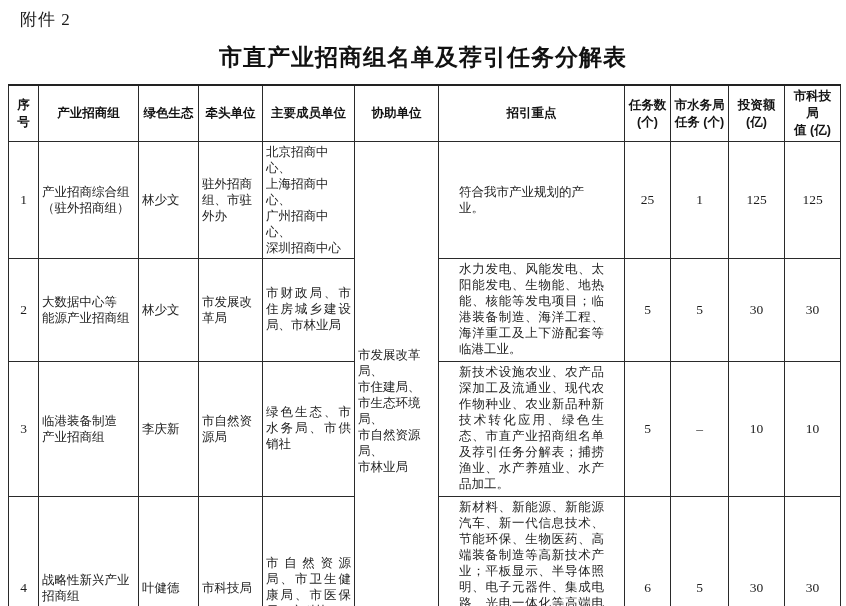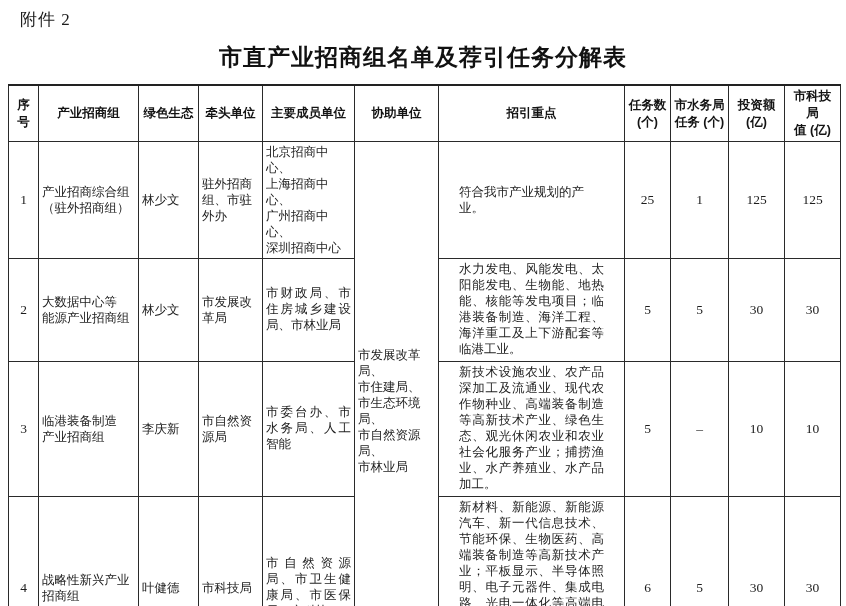--- a/index.html
+++ b/index.html
@@ -134,22 +134,22 @@
       <td class="num">5</td>
       <td class="num">30</td>
       <td class="num">30</td>
     </tr>
     <tr style="height:123px">
       <td class="num">3</td>
       <td class="c pre">临港装备制造
 产业招商组</td>
       <td class="c">李庆新</td>
       <td class="c">市自然资源局</td>
-      <td class="j">市委台办、市水务局、人工智能</td>
-      <td class="j focus-cell">新技术设施农业、农产品深加工及流通业、现代农作物种业、高端装备制造等高新技术产业、绿色生态、观光休闲农业和农业社会化服务产业；捕捞渔业、水产养殖业、水产品加工。</td>
+      <td class="j">绿色生态、市水务局、市供销社</td>
+      <td class="j focus-cell">新技术设施农业、农产品深加工及流通业、现代农作物种业、农业新品种新技术转化应用、绿色生态、市直产业招商组名单及荐引任务分解表；捕捞渔业、水产养殖业、水产品加工。</td>
       <td class="num">5</td>
       <td class="num">–</td>
       <td class="num">10</td>
       <td class="num">10</td>
     </tr>
     <tr style="height:169px">
       <td class="num">4</td>
       <td class="c pre">战略性新兴产业
 招商组</td>
       <td class="c">叶健德</td>

